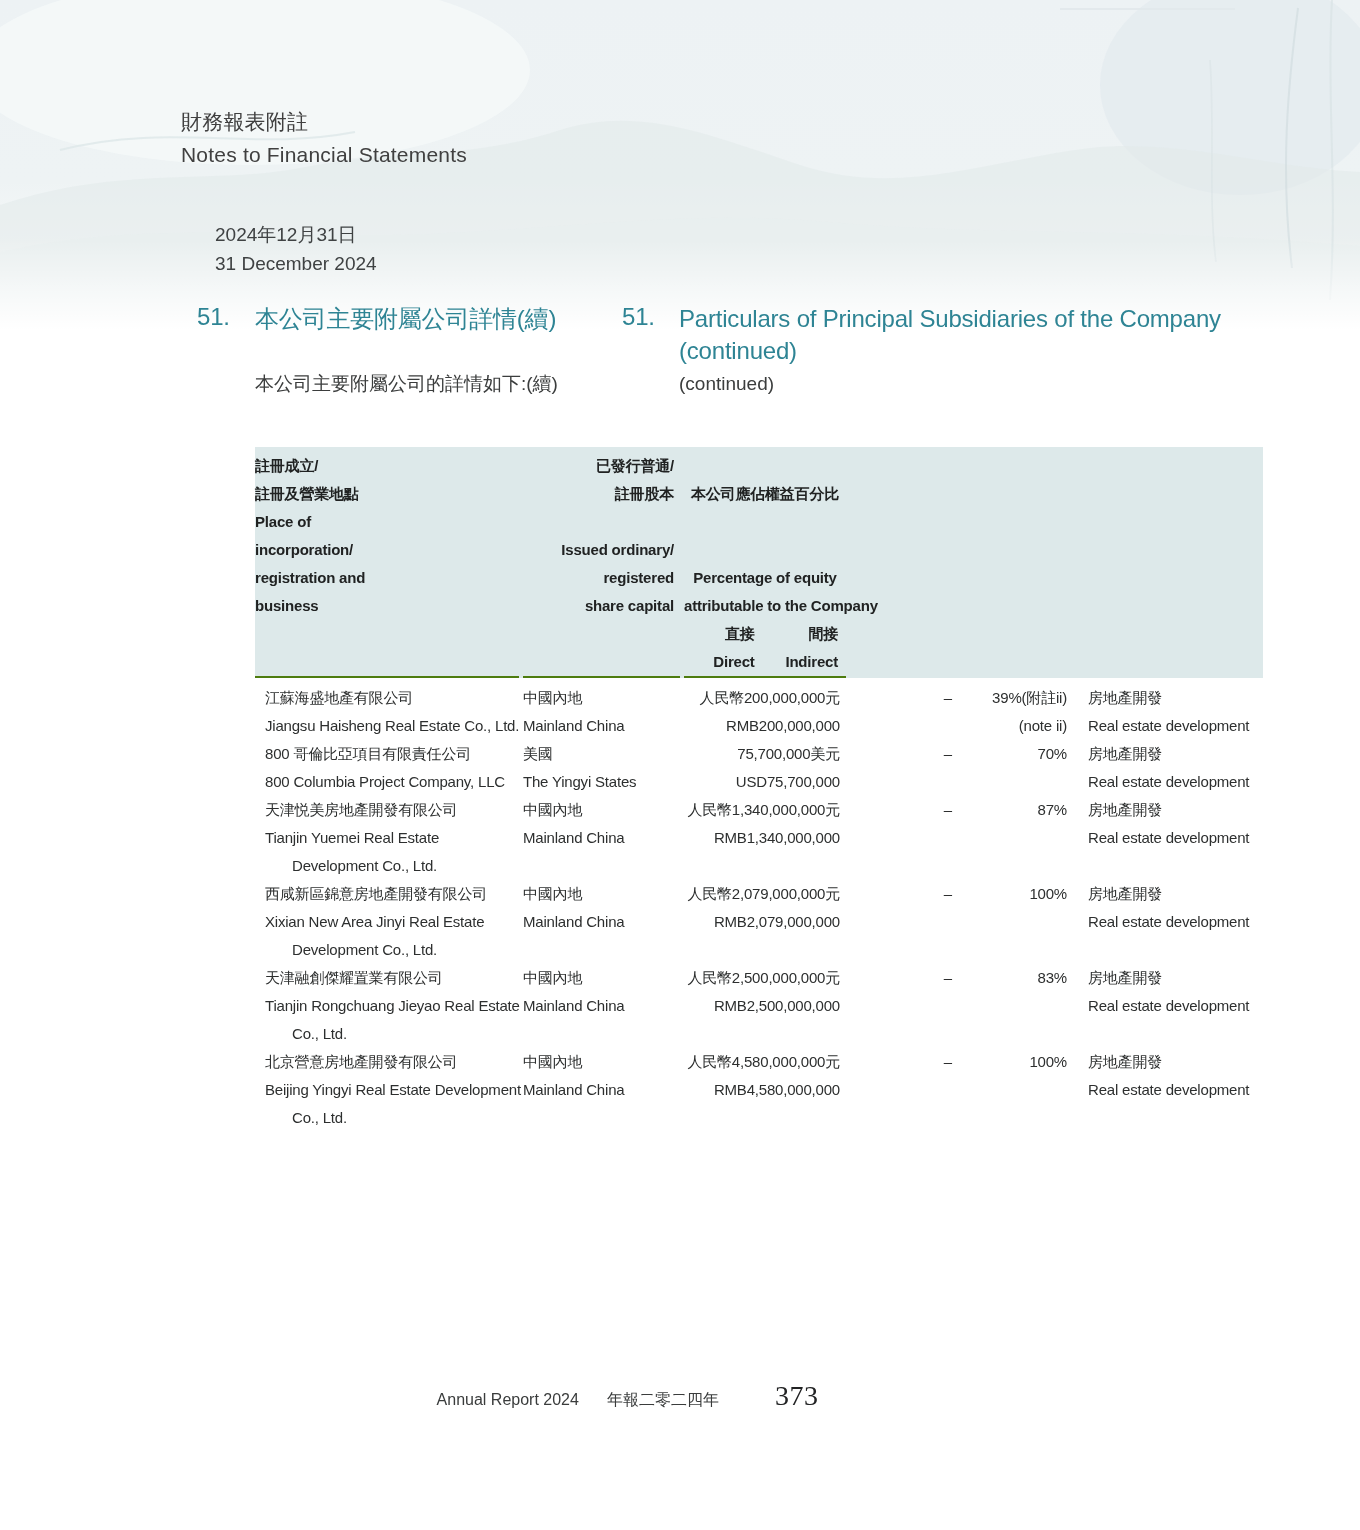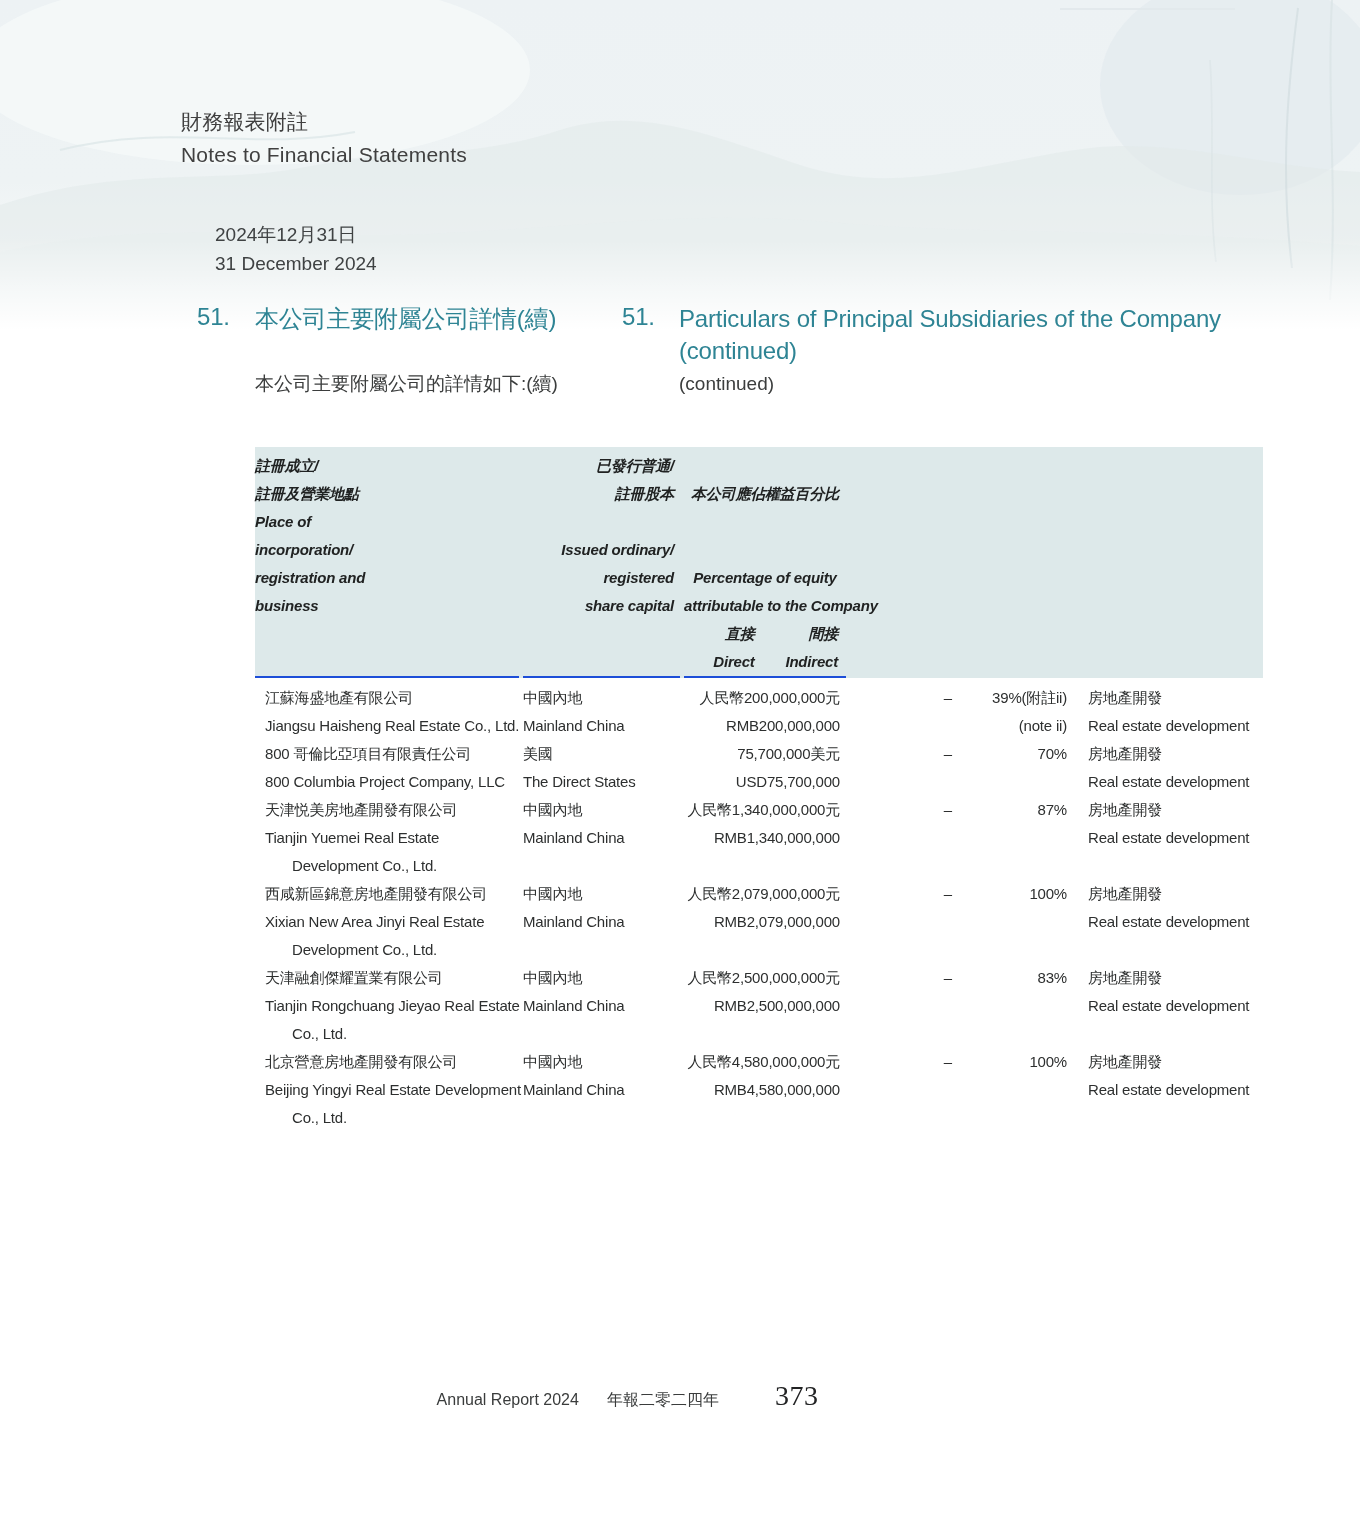--- a/index.html
+++ b/index.html
@@ -29,21 +29,21 @@
   .sec-intro-right{position:absolute;left:679px;top:369px;width:586px;font-size:19px;line-height:30px;color:#3b3d3d;}
   .justify-line{text-align:justify;text-align-last:justify;}
 
   
   .doc-table{position:absolute;left:255px;top:447px;width:1008px;}
   .thead{
     display:grid;grid-template-columns:264px 157px 162px 225px 184px;column-gap:4px;
     background:#dde9ea;padding-top:5px;
     font-weight:bold;font-size:15px;color:#202222;letter-spacing:-.2px;
   }
-  .thead .hcell{border-bottom:2px solid #1d4ed8;font-style:italic;}
+  .thead .hcell{border-bottom:2px solid #4d7c0f;}
   .ln{height:28px;line-height:28px;white-space:nowrap;}
   .cell-name{padding-left:10px;}
   .cell-place{padding-left:0;}
   .cell-capital{text-align:right;padding-right:6px;}
   .cell-direct{text-align:right;padding-right:8px;}
   .cell-indirect{text-align:right;padding-right:8px;}
   .cell-activity{padding-left:9px;}
   .cell-pct{text-align:center;}
   .pct-sub{display:flex;column-gap:4px;}
   .pct-sub .sub-direct{width:110px;text-align:right;padding-right:8px;}
@@ -187,21 +187,21 @@
         </div>
       </div>
 
       <div class="trow">
         <div class="cell-name">
           <div class="ln">800 哥倫比亞項目有限責任公司</div>
           <div class="ln">800 Columbia Project Company, LLC</div>
         </div>
         <div class="cell-place">
           <div class="ln">美國</div>
-          <div class="ln">The Direct States</div>
+          <div class="ln">The Yingyi States</div>
         </div>
         <div class="cell-capital">
           <div class="ln">75,700,000美元</div>
           <div class="ln">USD75,700,000</div>
         </div>
         <div class="cell-direct">
           <div class="ln">–</div>
         </div>
         <div class="cell-indirect">
           <div class="ln">70%</div>

